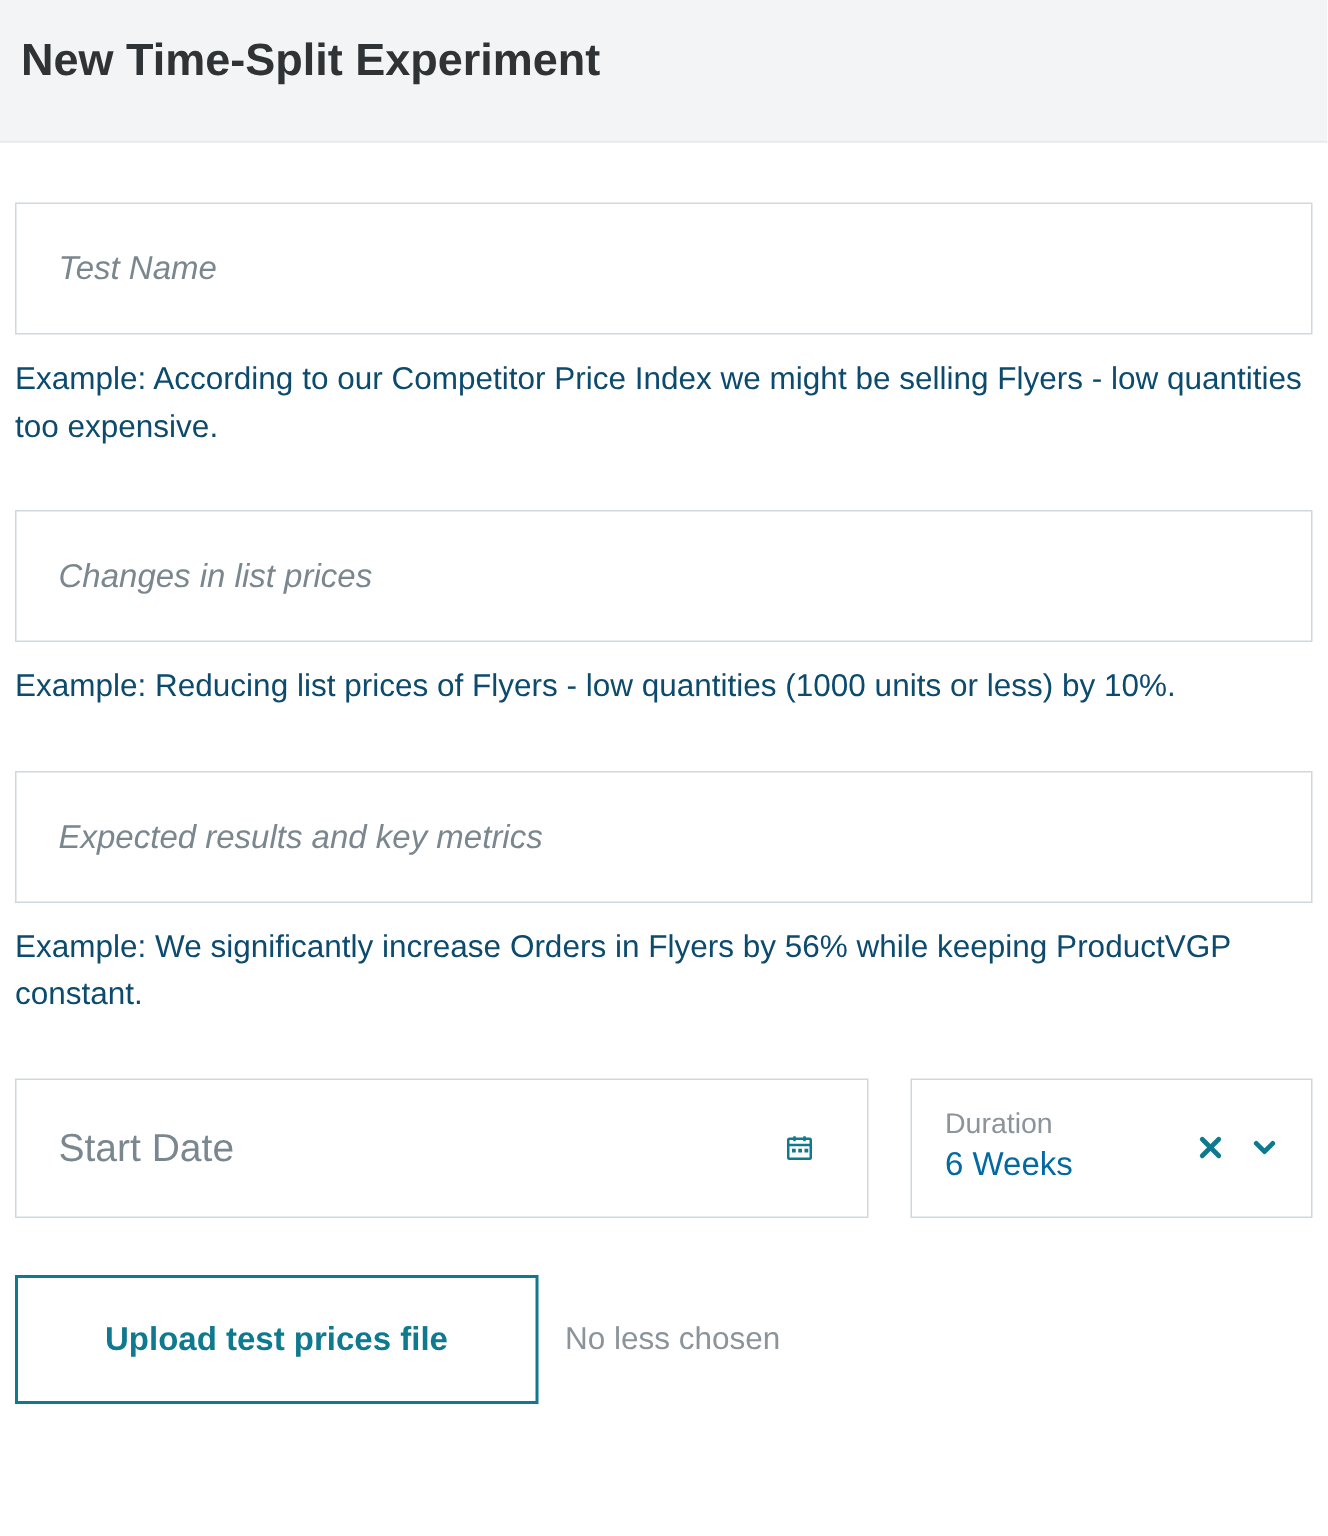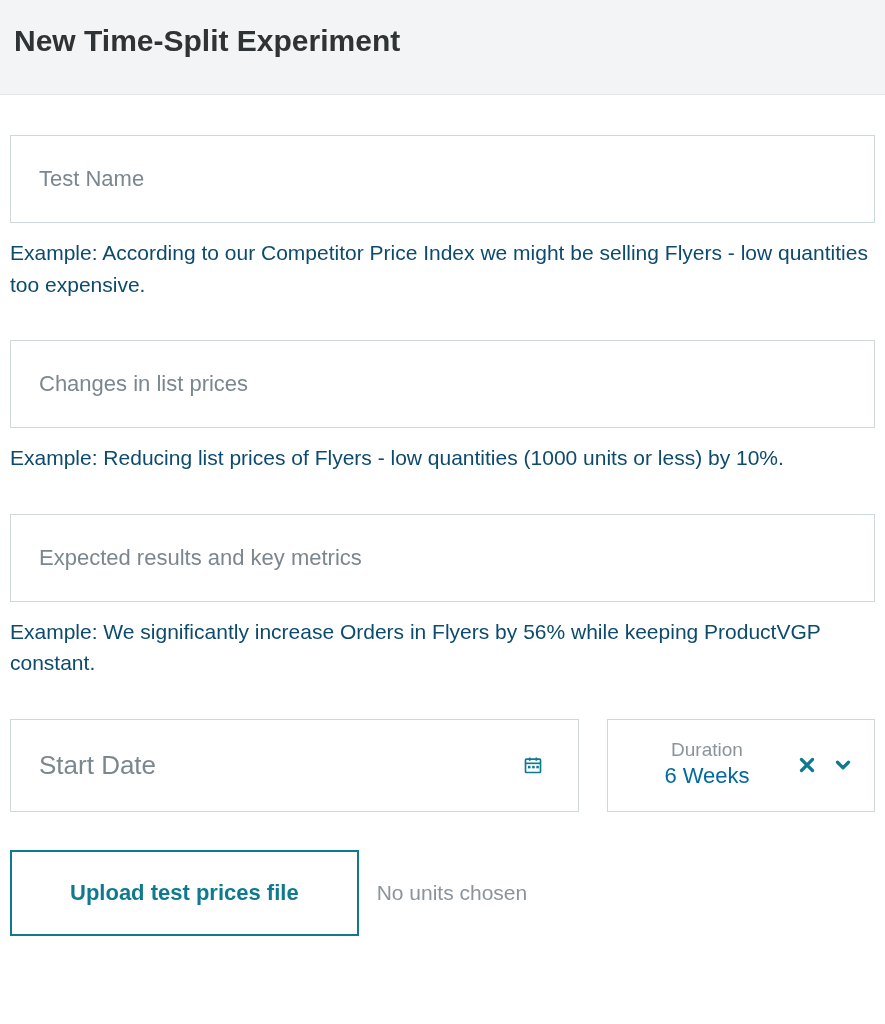--- a/index.html
+++ b/index.html
@@ -17,20 +17,21 @@
   }
   input.text-input {
     width: 100%;
     border: 1px solid #cfd8dc;
     background: #fff;
     font-size: 22px;
     color: #3a3f42;
     padding: 30px 28px;
     outline: none;
     font-family: inherit;
+    font-style: italic;
   }
   input.text-input::placeholder { color: #7b878e; opacity: 1; }
   .hint {
     font-size: 21px;
     color: #0c4a6e;
     margin-top: 14px;
     line-height: 1.5;
   }
   .row {
     display: flex;
@@ -63,21 +64,20 @@
     cursor: pointer;
   }
   .duration-box {
     flex: 0 0 268px;
     border: 1px solid #cfd8dc;
     background: #fff;
     display: flex;
     align-items: center;
     padding: 14px 18px 14px 22px;
     gap: 10px;
-    text-align: center;
   }
   .duration-text { flex: 1; }
   .duration-label { font-size: 19px; color: #8a949a; line-height: 1.2; }
   .duration-value { font-size: 22px; color: #0369a1; line-height: 1.3; }
   .icon-btn { color: #0f7a8f; cursor: pointer; display: inline-flex; align-items: center; justify-content: center; width: 26px; height: 26px; }
   .icon-btn svg { width: 22px; height: 22px; }
   .upload-row {
     display: flex;
     align-items: center;
     gap: 18px;
@@ -150,16 +150,16 @@
       <span class="icon-btn">
         <svg viewBox="0 0 24 24" fill="none" stroke="currentColor" stroke-width="3.5" stroke-linecap="round" stroke-linejoin="round">
           <polyline points="6 9 12 15 18 9"></polyline>
         </svg>
       </span>
     </div>
   </div>
 
   <div class="upload-row">
     <button class="upload-btn">Upload test prices file</button>
-    <span class="no-file">No units chosen</span>
+    <span class="no-file">No less chosen</span>
   </div>
 
 </div>
 
 </body></html>

